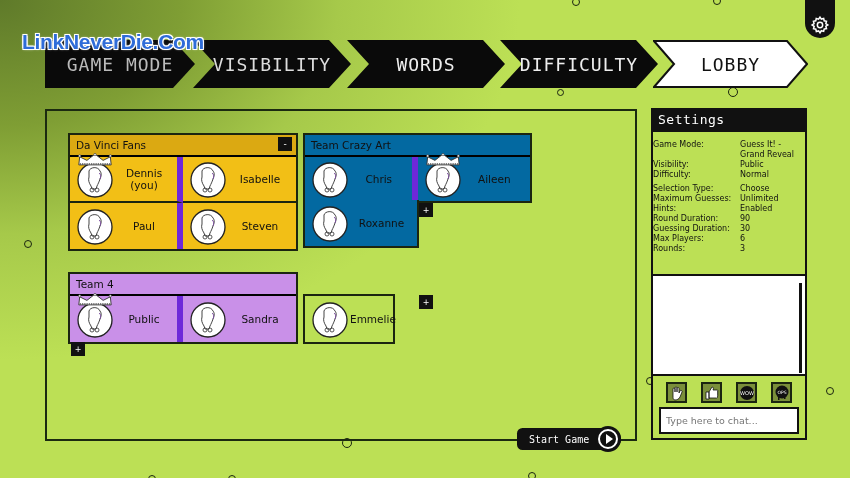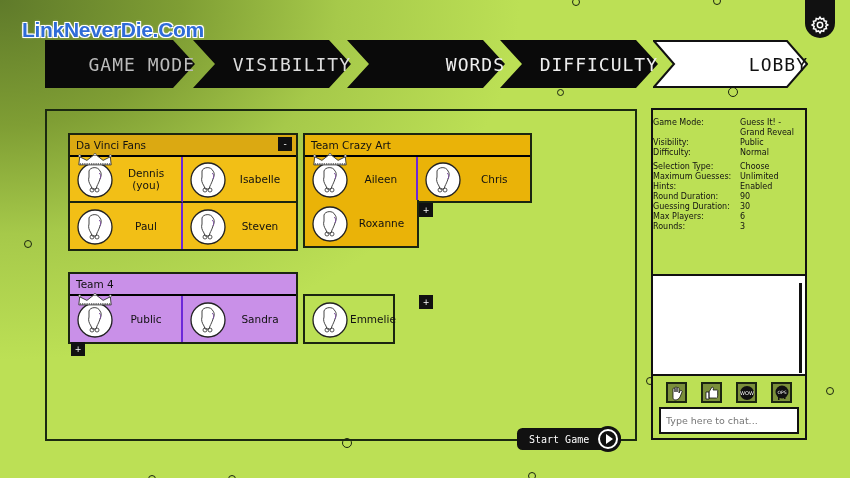--- a/index.html
+++ b/index.html
@@ -9,31 +9,31 @@
       font-family: "DejaVu Sans", sans-serif;
       background: #bce055;
       color: #111;
     }
     .bg-grad {
       position: absolute; inset: 0;
       background: radial-gradient(ellipse 520px 360px at 0px 0px, #5f7a2a 0%, #7f9e34 35%, #a6c94a 65%, rgba(188,224,85,0) 100%);
       pointer-events: none;
     }
     .watermark {
-      position: absolute; left: 22px; top: 18px;
+      position: absolute; left: 22px; top: 30px;
       font-family: "Liberation Sans", sans-serif; font-weight: bold;
       font-size: 21px; color: #2f6cd8;
       text-shadow: -1px -1px 0 #fff, 1px -1px 0 #fff, -1px 1px 0 #fff, 1px 1px 0 #fff, 0 0 3px #fff;
       letter-spacing: -0.3px;
     }
     
     .steps { position: absolute; top: 40px; left: 45px; height: 46px; width: 770px; }
     .step {
       position: absolute; top: 0; height: 48px;
-      display: flex; align-items: center; justify-content: flex-end;
+      display: flex; align-items: center; justify-content: center;
       font-family: "DejaVu Sans Mono", monospace; font-size: 18px;
       letter-spacing: 1px; color: #eee; text-transform: uppercase;
       cursor: pointer;
     }
     .step .shape { position: absolute; inset: 0; }
     .step .shape svg { width: 100%; height: 100%; display: block; }
     .step span { position: relative; z-index: 1; }
     .step.active span { color: #111; }
     .gear-tab {
       position: absolute; left: 805px; top: 0; width: 30px; height: 38px;
@@ -54,34 +54,34 @@
       font-size: 10.5px; padding: 4px 6px; position: relative;
     }
     .collapse-btn {
       position: absolute; right: 4px; top: 2px; width: 14px; height: 14px;
       background: #111; color: #fff; font-size: 9px;
       display: flex; align-items: center; justify-content: center;
     }
     .grid { display: grid; grid-template-columns: 1fr 1fr; }
     .cell {
       height: 46px; display: flex; align-items: center; position: relative;
-      border-right: 2px solid #6d28d9; border-bottom: 2px solid #1b2510;
+      border-right: 6px solid #6d28d9; border-bottom: 2px solid #1b2510;
     }
     .cell:nth-child(2n) { border-right: none; }
     .cell.last-row { border-bottom: none; }
     .cell .avatar-wrap { width: 40px; height: 40px; margin-left: 5px; position: relative; flex-shrink: 0; }
     .cell .avatar-wrap svg { width: 40px; height: 40px; display: block; }
     .cell .name { flex: 1; text-align: center; font-size: 10.5px; padding-right: 4px; }
     .add-btn {
       position: absolute; width: 14px; height: 14px; background: #111; color: #fff;
       font-size: 8px; display: flex; align-items: center; justify-content: center; cursor: pointer;
     }
     .yellow { background: #f2bf16; }
     .yellow .team-header { background: #dba912; }
-    .blue { background: #eab308; }
+    .blue { background: #0369a1; }
     .purple { background: #c990e8; }
     .start-btn {
       position: absolute; left: 517px; top: 428px; height: 22px;
       background: #111; color: #fff; border-radius: 6px 12px 12px 6px;
       font-family: "DejaVu Sans Mono", monospace; font-size: 10px;
       display: flex; align-items: center; padding-left: 12px; padding-right: 0;
       cursor: pointer;
     }
     .start-btn .play { width: 26px; height: 26px; margin-left: 6px; border-radius: 50%; background: #111; display: flex; align-items: center; justify-content: center; }
     
@@ -251,33 +251,33 @@
 <div class="team blue" style="left:303px;top:133px;width:229px;border-bottom:none;">
   <div class="team-header">
     <span>Team Crazy Art</span>
   </div>
   <div class="grid">
     <div class="cell">
       <div class="avatar-wrap">
           <svg>
             <use href="#av"></use>
           </svg>
+        </div>
+      <span class="name">Chris</span>
+    </div>
+    <div class="cell">
+      <div class="avatar-wrap">
+          <svg>
+            <use href="#av"></use>
+          </svg>
         <svg style="position:absolute;left:2px;top:-6px;width:36px;height:13px;">
             <use href="#crown"></use>
           </svg>
         </div>
       <span class="name">Aileen</span>
-    </div>
-    <div class="cell">
-      <div class="avatar-wrap">
-          <svg>
-            <use href="#av"></use>
-          </svg>
-        </div>
-      <span class="name">Chris</span>
     </div>
   </div>
 </div>
 <div class="team blue" style="left:303px;top:200px;width:116px;border-top:none;">
   <div class="cell" style="border:none;">
     <div class="avatar-wrap">
         <svg>
           <use href="#av"></use>
         </svg>
       </div>
@@ -330,20 +330,21 @@
   <span>Start Game</span>
   <div class="play">
     <svg width="22" height="22" viewBox="0 0 22 22">
         <circle cx="11" cy="11" r="9" fill="none" stroke="#fff" stroke-width="2"></circle>
         <polygon points="9,6 16,11 9,16" fill="#fff"></polygon>
       </svg>
   </div>
 </div>
 
 <div class="settings">
+  <div class="settings-title">Settings</div>
   <div class="settings-list">
     <div class="setting-row">
       <span class="k">Game Mode:</span>
       <span class="v"><span>Guess It! -</span><br><span>Grand Reveal</span></span>
     </div>
     <div class="setting-row">
       <span class="k">Visibility:</span>
         <span class="v">Public</span>
     </div>
     <div class="setting-row">

